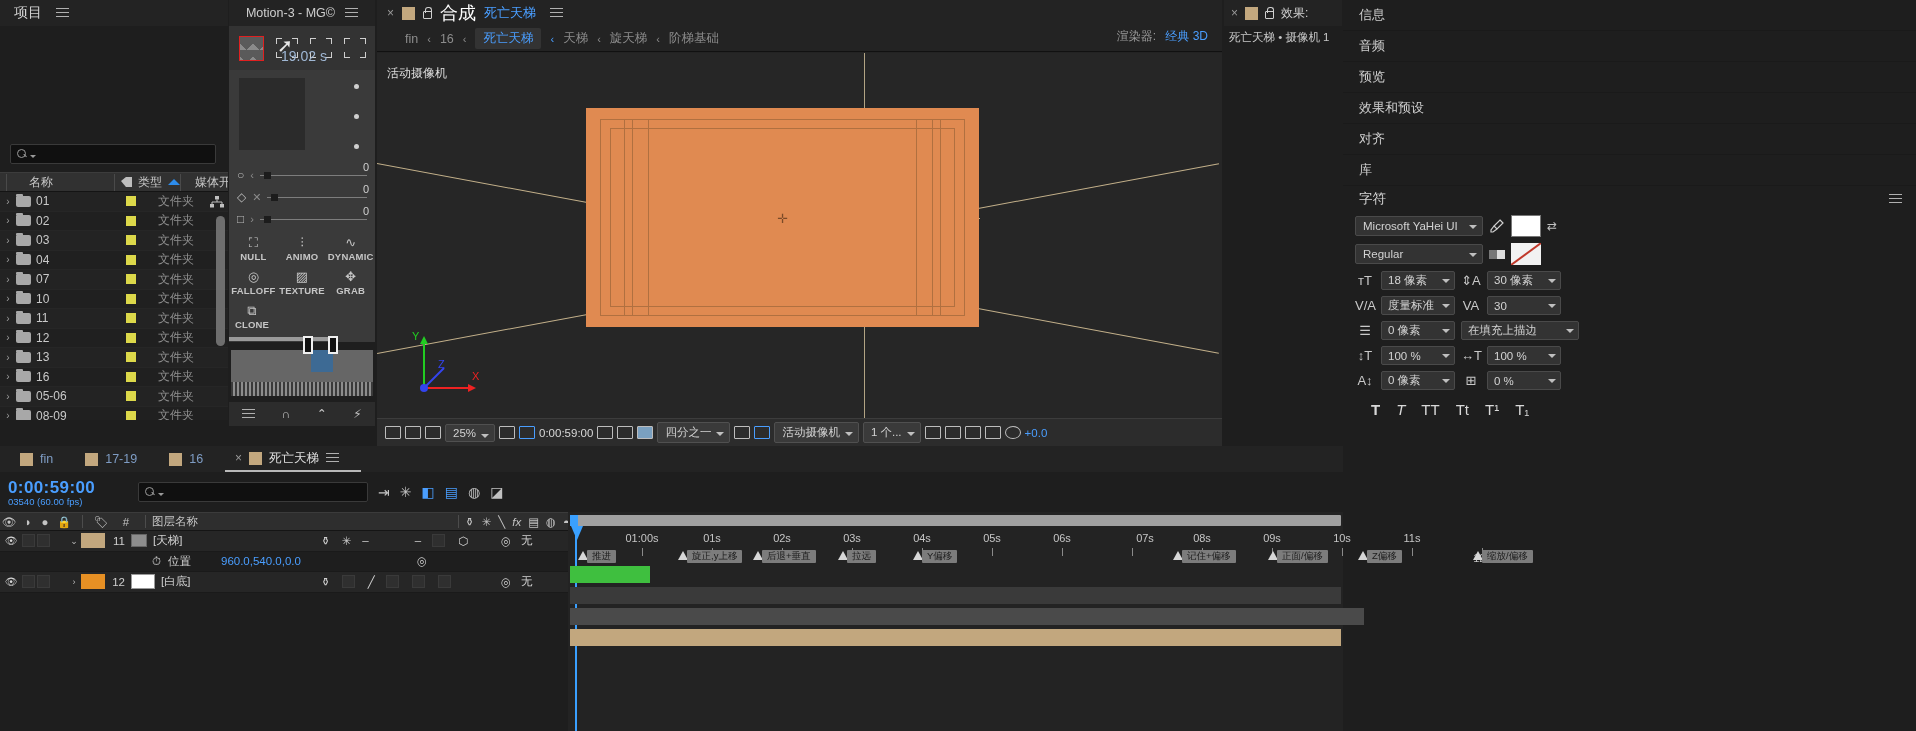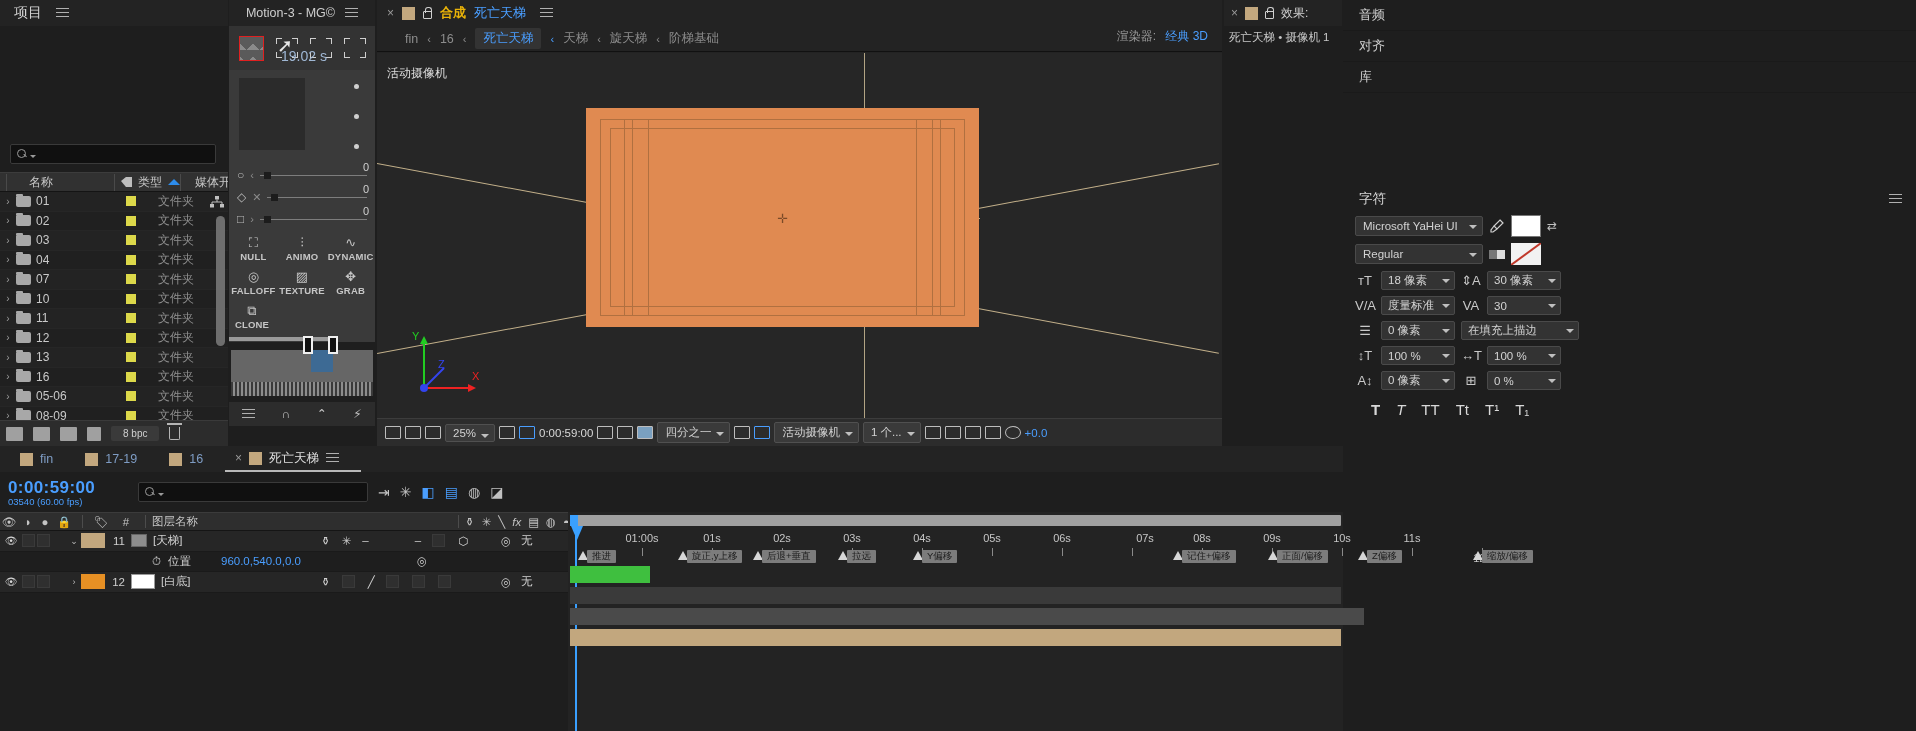--- a/index.html
+++ b/index.html
@@ -97,21 +97,21 @@
   .clipmark{ position:absolute; top:-6px; width:10px;height:18px; border:2px solid #f0f0f0; background:#111;}
   #motionFooter { background:#2c2c2c; height:24px; display:flex; align-items:center; justify-content:space-around; color:#c6c6c6;}
 
   
   #compPanel { left:377px; top:0; width:845px; height:446px; background:#232323;}
   #compTabs { height:26px; background:#232323; display:flex; align-items:center; gap:8px; padding-left:10px;}
   .tabX { color:#9a9a9a; font-size:12px; cursor:default;}
   .tabSw { width:13px;height:13px;background:#c2a77e;}
   .lockIcon { width:9px;height:8px; border:1.4px solid #cfcfcf; border-radius:1px; position:relative; margin-top:3px;}
   .lockIcon::before{content:"";position:absolute;left:1px;top:-5px;width:5px;height:5px;border:1.4px solid #cfcfcf;border-bottom:none;border-radius:3px 3px 0 0;}
-  #compTabs .lbl{ color:#eab308; font-size:13px;font-weight:bold;}
+  #compTabs .lbl{ color:#ffffff; font-size:18px;}
   #compTabs .lblblue{ color:#4a9eff; font-size:13px;}
   #compCrumb { height:26px; background:#232323; display:flex; align-items:center; gap:9px; padding-left:28px; border-bottom:1px solid #111;}
   .crumb { color:#8c8c8c; font-size:12.5px;}
   .crumb.active { color:#4a9eff; background:#333; padding:2px 8px; border-radius:2px;}
   #renderer { position:absolute; right:14px; top:28px; font-size:12px; color:#9a9a9a;}
   #renderer b{ color:#4a9eff; font-weight:normal; margin-left:6px;}
   #compViewport { position:absolute; left:0; top:53px; width:845px; height:365px; background:#262626; overflow:hidden;}
   #activeCamLabel{ position:absolute; left:10px; top:12px; color:#ddd; font-size:12px;}
   #compArt { position:absolute; left:209px; top:55px; width:393px; height:219px; background:#e08a51; }
   #compArt .inner1{ position:absolute; left:14px; top:11px; right:14px; bottom:11px; border:1px solid #b07040;}
@@ -314,28 +314,20 @@
       <div id="projTreeIcon">
         <svg viewBox="0 0 14 12" width="14" height="12">
           <rect x="5" y="0" width="4" height="3.5" fill="#c0c0c0"></rect>
           <rect x="0" y="8" width="4" height="3.5" fill="#c0c0c0"></rect>
           <rect x="10" y="8" width="4" height="3.5" fill="#c0c0c0"></rect>
           <path d="M7 3.5 V6 M2 8 V6 H12 V8" stroke="#c0c0c0" fill="none" stroke-width="1"></path>
         </svg>
       </div>
       <div id="projScroll"></div>
 
-      <div id="projFooter">
-        <span class="ficon"></span>
-        <span class="ficon"></span>
-        <span class="ficon"></span>
-        <span class="ficon" style="width:14px;"></span>
-        <span class="bpc">8 bpc</span>
-        <span class="trash"></span>
-      </div>
     </div>
   </div>
 
   <div class="panel" id="motionPanel">
     <div id="motionHeader">
       <span class="ptitle">Motion-3 - MG©</span>
       <span class="hamburger">
           <i></i>
           <i></i>
           <i></i>
@@ -566,21 +558,24 @@
     <div id="ecHeader">
       <span class="tabX">×</span>
       <span class="tabSw"></span>
       <span class="lockIcon"></span>
       <span>效果:</span>
     </div>
     <div id="ecSub">死亡天梯 • 摄像机 1</div>
   </div>
 
   <div class="panel" id="rightDock">
+    <div class="rdItem">信息</div>
     <div class="rdItem">音频</div>
+    <div class="rdItem">预览</div>
+    <div class="rdItem">效果和预设</div>
     <div class="rdItem">对齐</div>
     <div class="rdItem">库</div>
 
     <div id="charPanel">
       <div id="charTitle">
         <span>字符</span>
         <span class="hamburger">
             <i></i>
             <i></i>
             <i></i>

